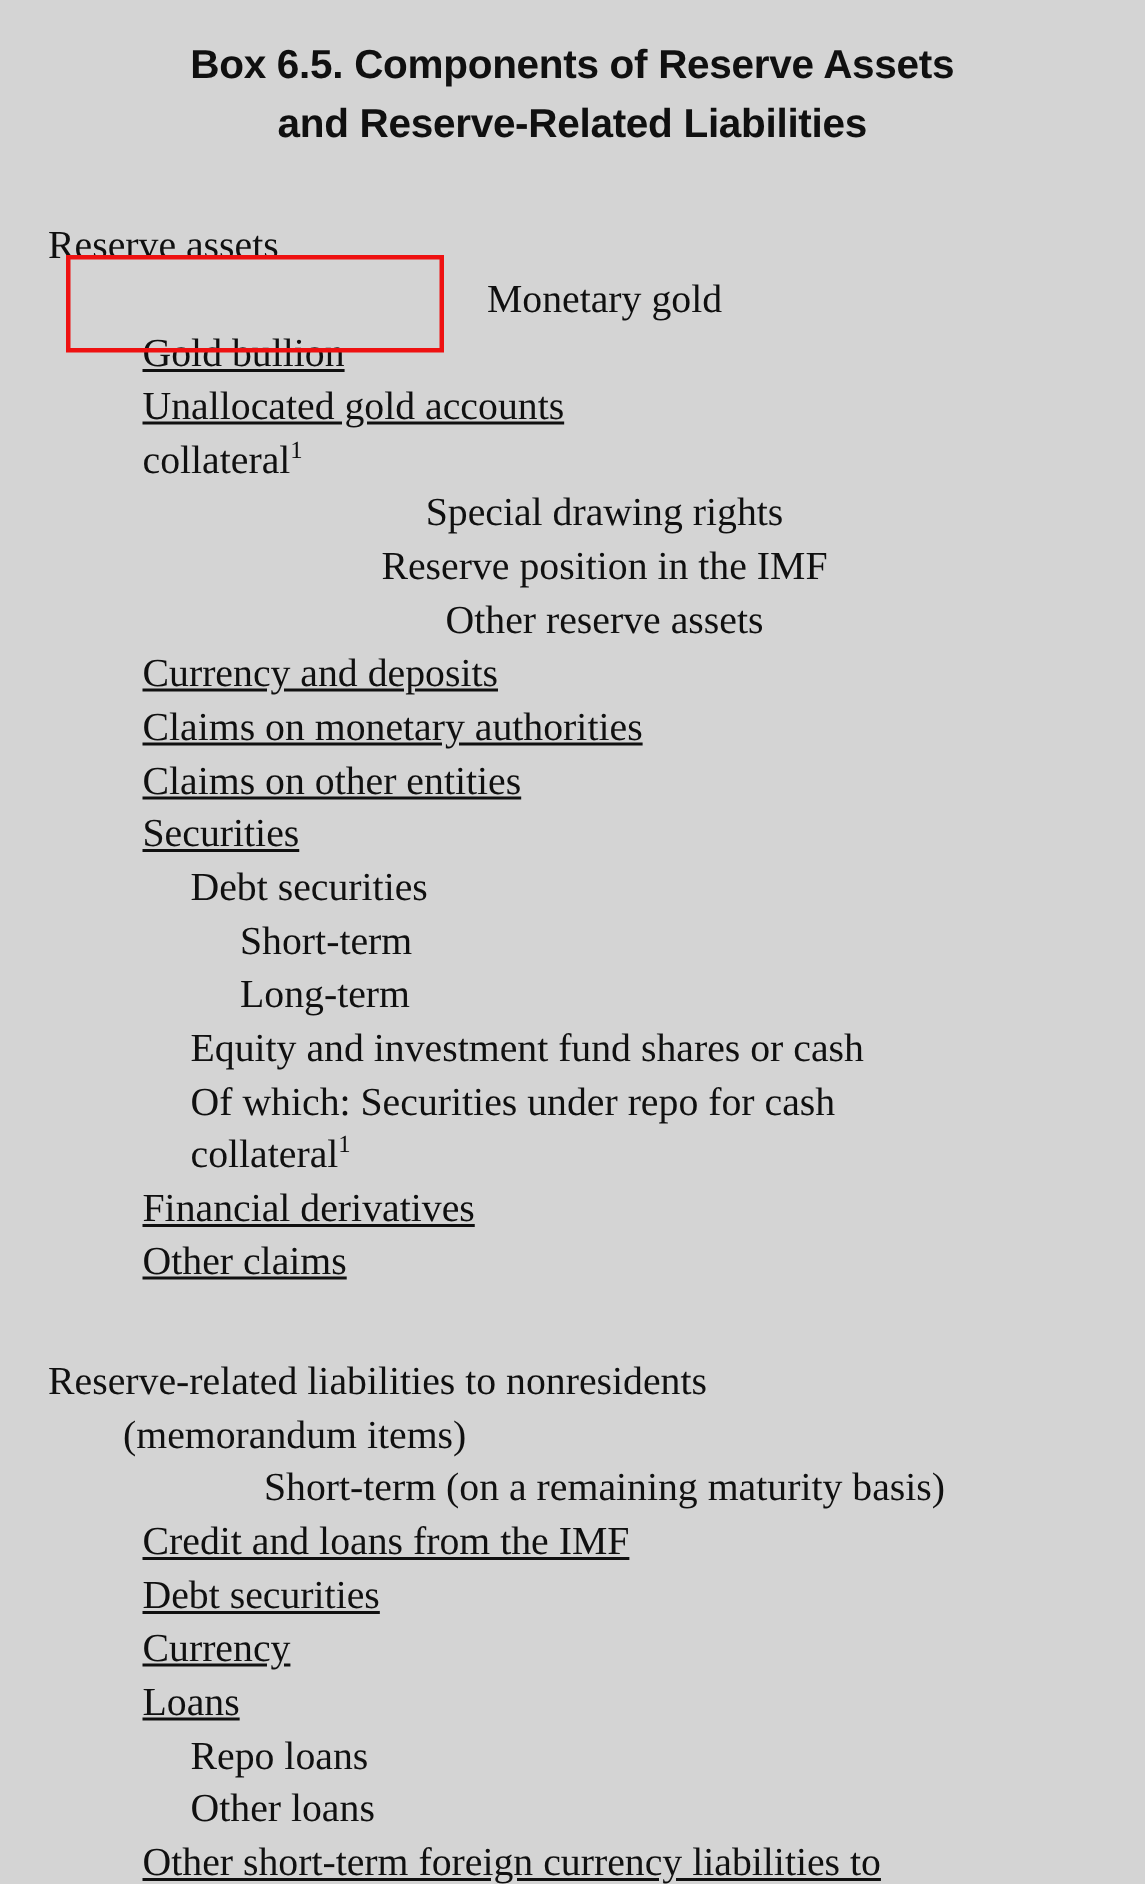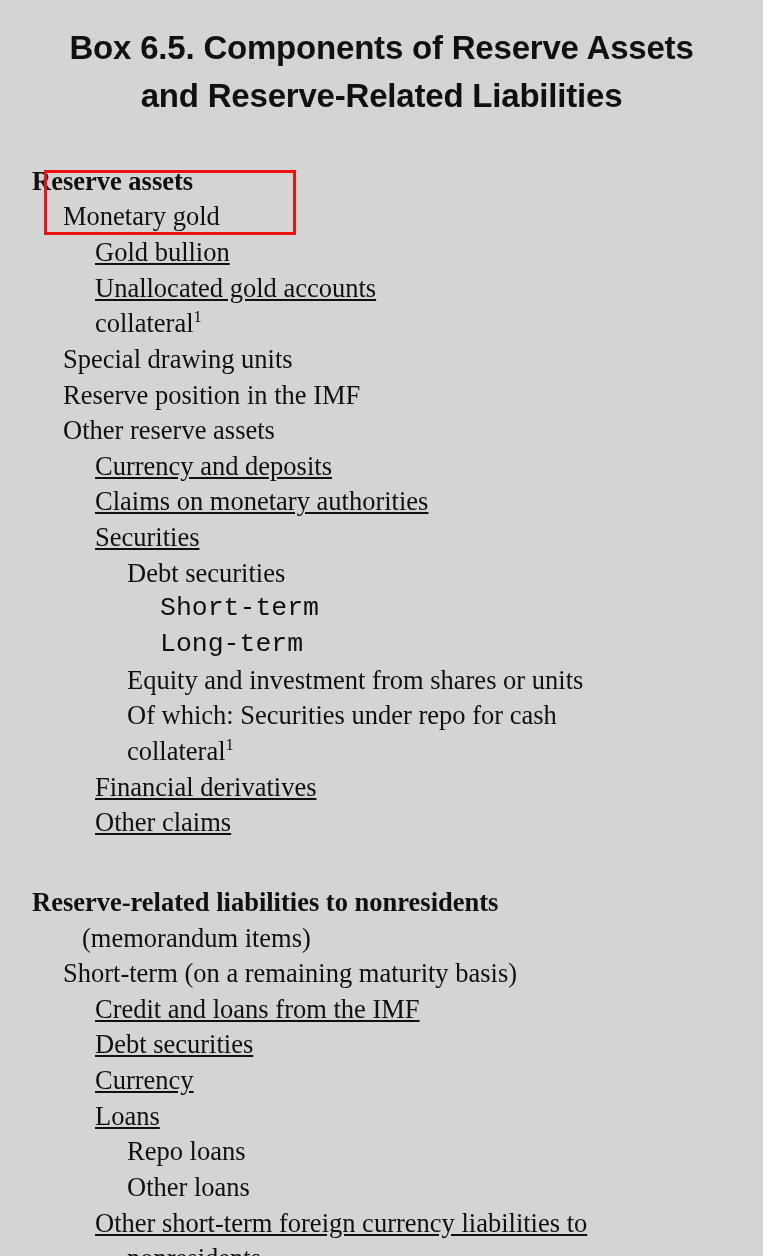--- a/index.html
+++ b/index.html
@@ -17,64 +17,64 @@
   .box {
     position: relative;
     width: 763px;
     min-height: 1256px;
     box-sizing: border-box;
     padding: 24px 20px 10px 20px;
   }
   .box-title {
     font-family: "Liberation Sans", sans-serif;
     font-weight: bold;
-    font-size: 33px;
+    font-size: 27px;
     line-height: 1.45;
     text-align: center;
     letter-spacing: -0.2px;
     margin: 0 14px 26px 14px;
   }
   .list {
     margin: 0;
     padding: 0;
     list-style: none;
   }
   .line {
     font-size: 26.5px;
     line-height: 1.345;
     white-space: pre-wrap;
   }
   .lvl-h {            
-    font-weight: bold;
+    font-weight: normal;
     padding-left: 12px;
     margin-top: 44px;
   }
   .lvl-hcont {        
     font-weight: normal;
     padding-left: 62px;
   }
   .lvl-1 {
     padding-left: 43px;
+    text-align: center;
   }
   .lvl-1c {           
     padding-left: 75px;
   }
   .lvl-2 {
     padding-left: 75px;
     text-decoration: underline;
   }
   .lvl-2c {
     padding-left: 107px;
   }
   .lvl-3 {
     padding-left: 107px;
   }
   .lvl-4 {
     padding-left: 140px;
-    font-family: Liberation Mono, monospace;
   }
   sup {
     font-size: 0.62em;
     vertical-align: super;
     line-height: 0;
   }
   
   .highlight-box {
     position: absolute;
     border: 3px solid #ee1111;
@@ -96,30 +96,31 @@
     <br>
     <span>and Reserve-Related Liabilities</span>
   </div>
 
   <ul class="list" id="components-list">
       <li class="line lvl-h"><span>Reserve assets</span></li>
       <li class="line lvl-1"><span>Monetary gold</span></li>
       <li class="line lvl-2"><span>Gold bullion</span></li>
       <li class="line lvl-2"><span>Unallocated gold accounts</span></li>
       <li class="line lvl-1c"><span>collateral</span><sup>1</sup></li>
-      <li class="line lvl-1"><span>Special drawing units</span></li>
+      <li class="line lvl-1"><span>Special drawing rights</span></li>
       <li class="line lvl-1"><span>Reserve position in the IMF</span></li>
       <li class="line lvl-1"><span>Other reserve assets</span></li>
       <li class="line lvl-2"><span>Currency and deposits</span></li>
       <li class="line lvl-2"><span>Claims on monetary authorities</span></li>
+      <li class="line lvl-2"><span>Claims on other entities</span></li>
       <li class="line lvl-2"><span>Securities</span></li>
       <li class="line lvl-3"><span>Debt securities</span></li>
       <li class="line lvl-4"><span>Short-term</span></li>
       <li class="line lvl-4"><span>Long-term</span></li>
-      <li class="line lvl-3"><span>Equity and investment from shares or units</span></li>
+      <li class="line lvl-3"><span>Equity and investment fund shares or cash</span></li>
       <li class="line lvl-3"><span>Of which: Securities under repo for cash</span></li>
       <li class="line lvl-2c"><span>collateral</span><sup>1</sup></li>
       <li class="line lvl-2"><span>Financial derivatives</span></li>
       <li class="line lvl-2"><span>Other claims</span></li>
       <li class="line lvl-h"><span>Reserve-related liabilities to nonresidents</span></li>
       <li class="line lvl-hcont"><span>(memorandum items)</span></li>
       <li class="line lvl-1"><span>Short-term (on a remaining maturity basis)</span></li>
       <li class="line lvl-2"><span>Credit and loans from the IMF</span></li>
       <li class="line lvl-2"><span>Debt securities</span></li>
       <li class="line lvl-2"><span>Currency</span></li>

